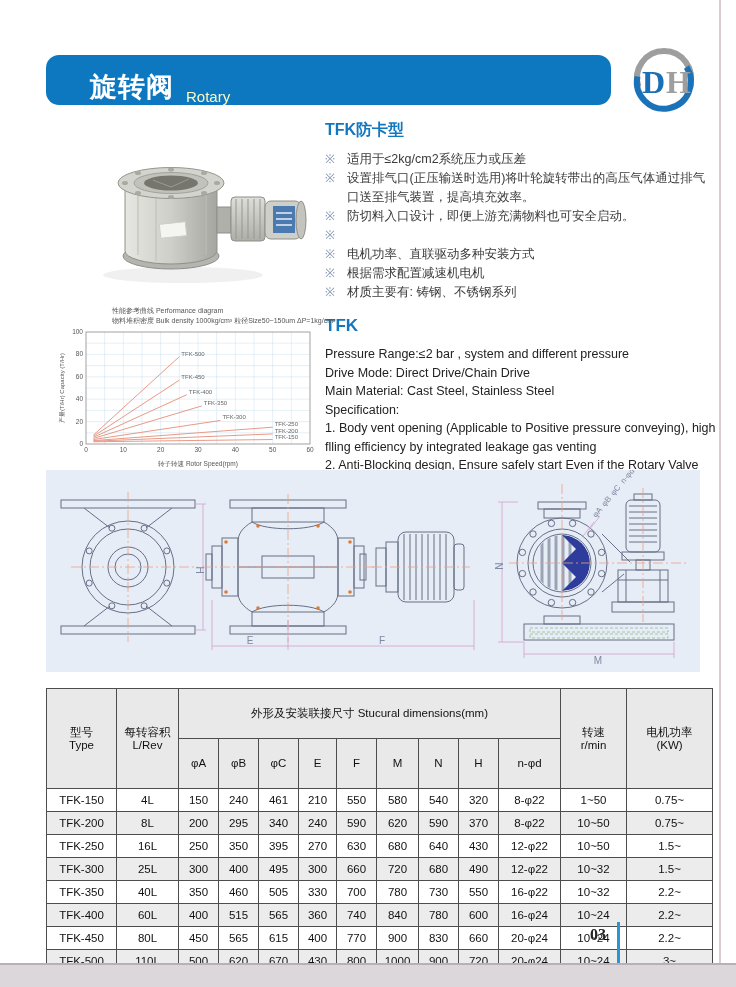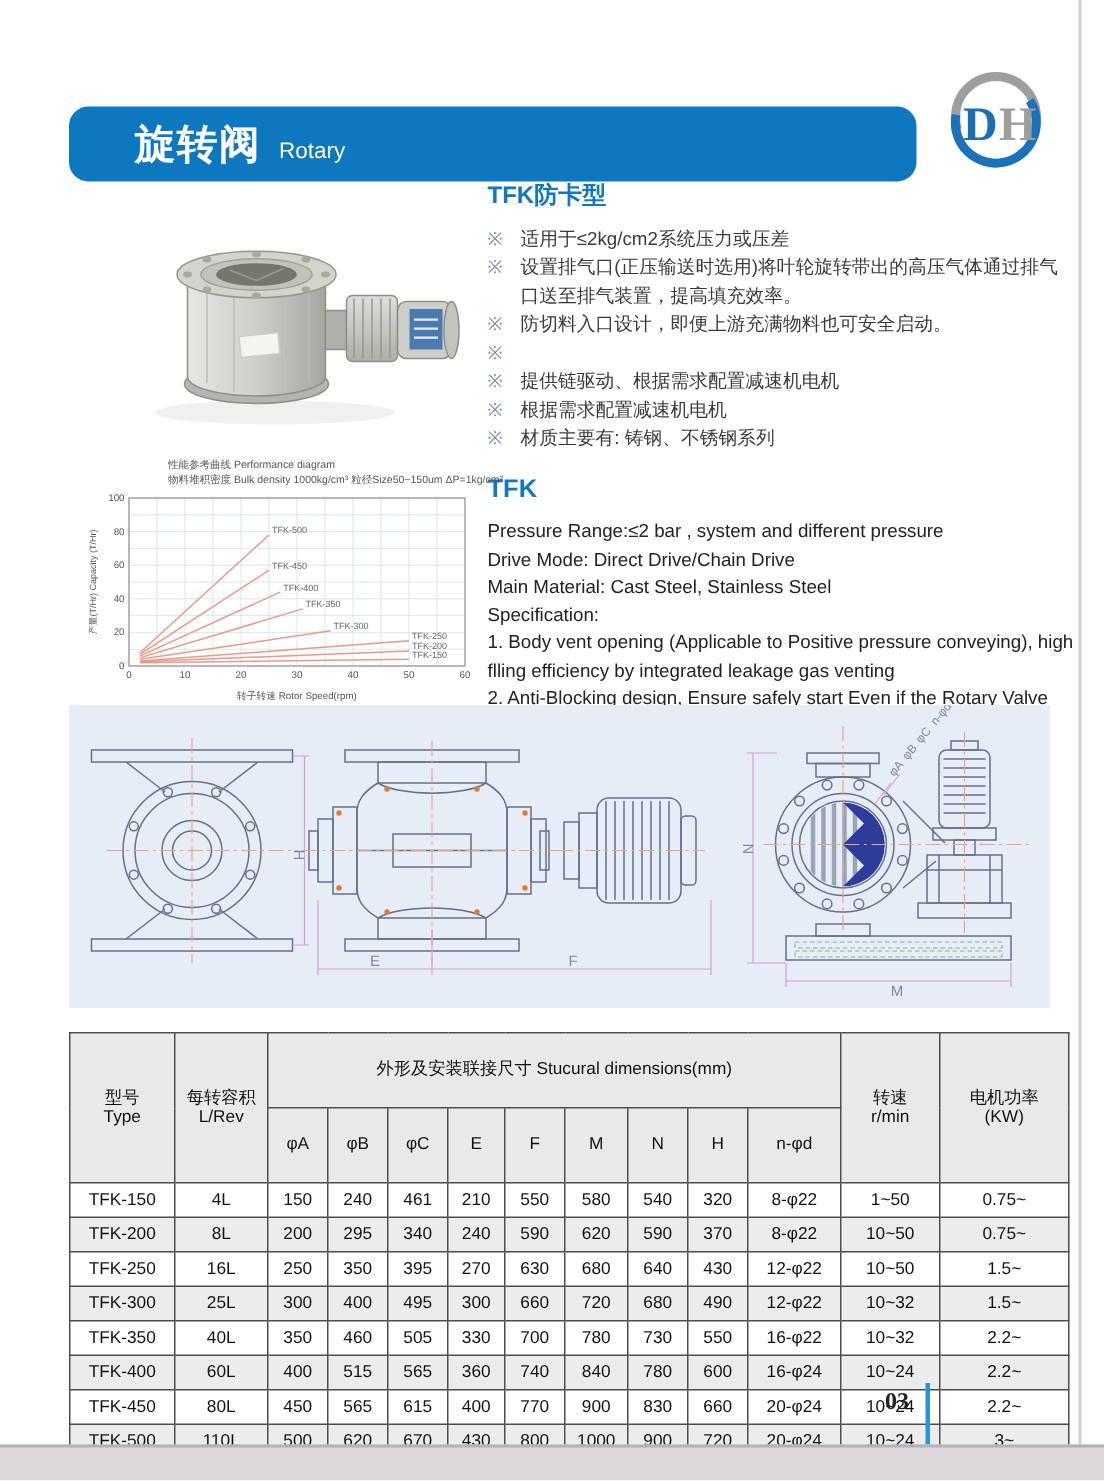--- a/index.html
+++ b/index.html
@@ -3,21 +3,21 @@
 <meta charset="utf-8">
 <style>
   * { margin:0; padding:0; box-sizing:border-box; }
   body { font-family:"Liberation Sans", sans-serif; background:#fbfafa; }
   .page { position:relative; width:736px; height:987px; background:#ffffff; overflow:hidden; }
   .page-right-edge { position:absolute; left:719px; top:0; width:2px; height:963px; background:#d9cdd1; }
   .page-bottom-strip { position:absolute; left:0; top:963px; width:736px; height:24px; background:#dbd7db; border-top:2px solid #b7b1b7; }
 
   
   .banner { position:absolute; left:46px; top:55px; width:565px; height:50px; border-radius:13px;
-            display:flex; align-items:center; padding-left:44px;margin-top:16px; }
+            display:flex; align-items:flex-end; padding-left:44px; }
   .banner-cn { color:#fff; font-size:27px; font-weight:bold; letter-spacing:1px; }
   .banner-en { color:#fef9c3; font-size:15px; margin-left:12px; margin-top:8px; }
   .logo { position:absolute; left:618px; top:40px; }
 
   
   .photo { position:absolute; left:68px; top:143px; }
 
   
   .rightcol { position:absolute; left:325px; top:120px; width:392px; }
   .sec-heading { font-size:16px; font-weight:bold; color:#1377bf; margin-bottom:9px; }
@@ -118,21 +118,21 @@
         </div>
         <div class="feat-item">
           <span class="feat-bullet">※</span>
           <span class="feat-text">防切料入口设计，即便上游充满物料也可安全启动。</span>
         </div>
         <div class="feat-item">
           <span class="feat-bullet">※</span>
         </div>
         <div class="feat-item">
           <span class="feat-bullet">※</span>
-          <span class="feat-text">提供链驱动、根据需求配置减速机电机</span>
+          <span class="feat-text">电机功率、直联驱动多种安装方式</span>
         </div>
         <div class="feat-item">
           <span class="feat-bullet">※</span>
           <span class="feat-text">根据需求配置减速机电机</span>
         </div>
         <div class="feat-item">
           <span class="feat-bullet">※</span>
           <span class="feat-text">材质主要有: 铸钢、不锈钢系列</span>
         </div>
       </div>

